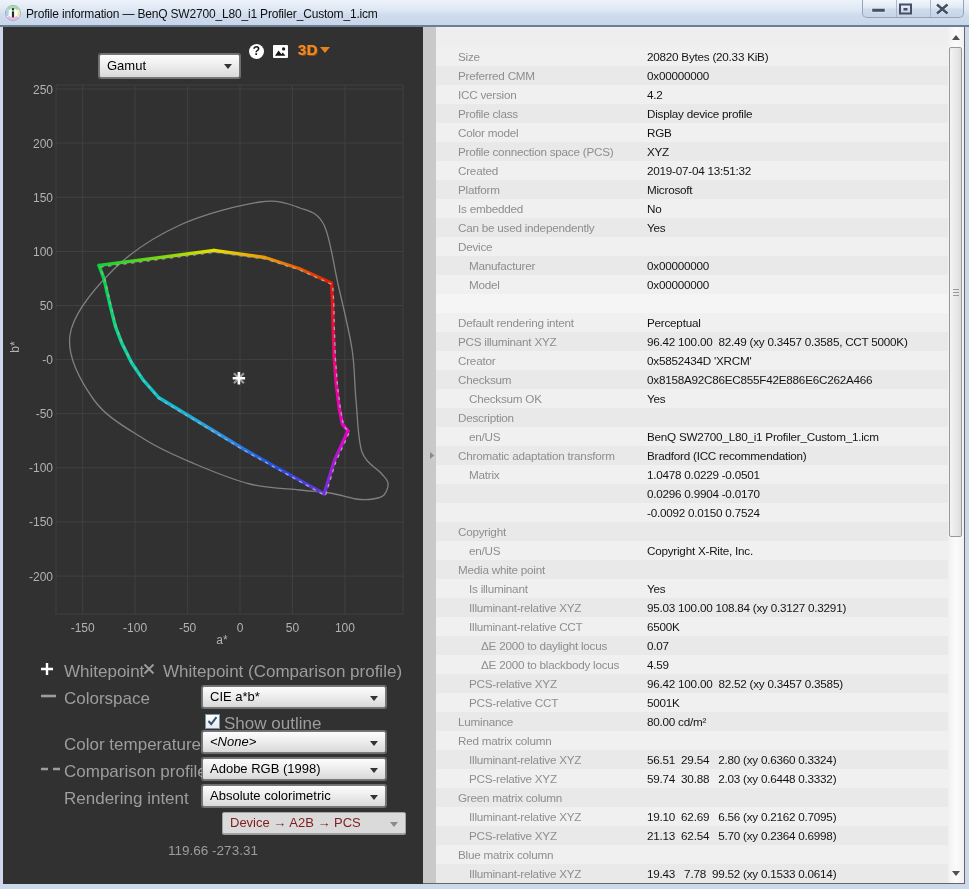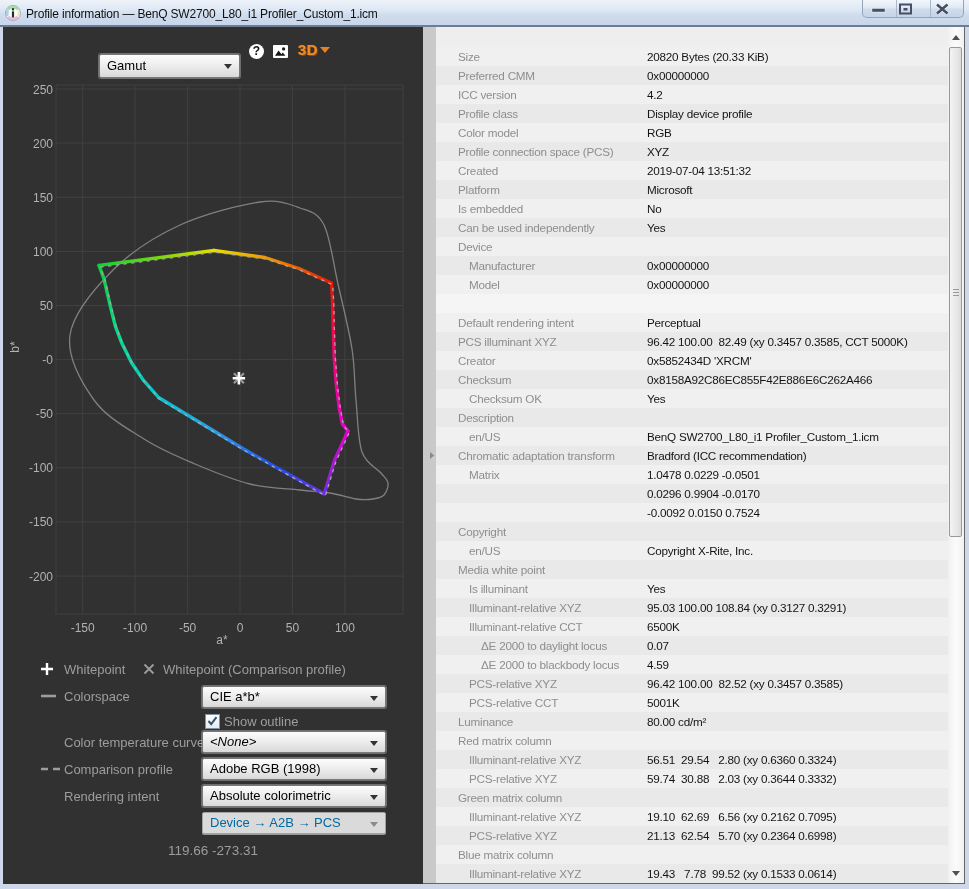--- a/index.html
+++ b/index.html
@@ -18,23 +18,23 @@
 .even{background:#f1f0f0;}
 .odd{background:#eae9e9;}
 #sbar{position:absolute;left:948px;top:27px;width:16px;height:856px;background:linear-gradient(90deg,#f0f0f0,#fbfbfb 45%,#f2f2f2);}
 #thumb{position:absolute;left:1px;top:20px;width:13px;height:490px;background:linear-gradient(90deg,#f4f4f4,#eaeaea 50%,#dcdcdc);border:1px solid #9a9a9a;border-radius:2px;}
 .grip{position:absolute;left:3px;width:6px;height:1px;background:#9a9a9a;}
 .sarrow{position:absolute;left:3.5px;width:0;height:0;border-left:4.5px solid transparent;border-right:4.5px solid transparent;}
 #edgeR{position:absolute;left:964px;top:27px;width:1px;height:857px;background:#666;}
 #edgeB{position:absolute;left:423px;top:883px;width:542px;height:1px;background:#666;}
 .combo{position:absolute;height:22px;background:linear-gradient(#fdfdfd,#ececec 50%,#d9d9d9);border:1px solid #787878;border-radius:2px;font-size:13px;color:#000;line-height:20px;padding-left:7px;box-shadow:0 0 0 1px rgba(255,255,255,0.3);}
 .combo .arr{position:absolute;right:7px;top:8.5px;width:0;height:0;border-left:4px solid transparent;border-right:4px solid transparent;border-top:5px solid #333;}
-.dcombo{background:#dadada;border:1px solid #a2a2a2;color:#0369a1;box-shadow:0 1px 0 rgba(255,255,255,0.5);}
+.dcombo{background:#dadada;border:1px solid #a2a2a2;color:#7f1d1d;box-shadow:0 1px 0 rgba(255,255,255,0.5);margin-left:20px;}
 .dcombo .arr{border-top-color:#8a8a8a;}
-.glabel{position:absolute;font-size:13px;color:#9d9d9d;white-space:nowrap;}
+.glabel{position:absolute;font-size:17px;color:#9d9d9d;white-space:nowrap;}
 .wbtn-group{position:absolute;left:862px;top:0;width:102px;height:18px;border:1px solid #96a4ba;border-top:none;border-radius:0 0 5px 5px;background:linear-gradient(#f3f7fc,#dfe8f3 45%,#cfdcec 55%,#c6d4e8);}
 .wdiv{position:absolute;top:0;width:1px;height:17px;background:#aab7cb;}
 </style></head><body>
 <div id="win">
   <div id="titlebar">
     <svg class="abs" style="left:4px;top:4px" width="18" height="18" viewBox="0 0 18 18">
       <circle cx="9" cy="9" r="7.6" fill="#fdfeff"></circle>
       <g fill="none" stroke-width="3" opacity="0.9">
         <path d="M 3.8 5.8 A 6.2 6.2 0 0 1 14.2 5.8" stroke="#9ade9c"></path>
         <path d="M 14.6 6.5 A 6.2 6.2 0 0 1 14.2 12.2" stroke="#ece9a2"></path>
@@ -212,21 +212,21 @@
 <div class="row even" style="top:552px"><span class="lab" style="left:33px">Is illuminant</span><span class="val">Yes</span></div>
 <div class="row odd" style="top:571px"><span class="lab" style="left:33px">Illuminant-relative XYZ</span><span class="val">95.03 100.00 108.84 (xy 0.3127 0.3291)</span></div>
 <div class="row even" style="top:590px"><span class="lab" style="left:33px">Illuminant-relative CCT</span><span class="val">6500K</span></div>
 <div class="row odd" style="top:609px"><span class="lab" style="left:45px">ΔE 2000 to daylight locus</span><span class="val">0.07</span></div>
 <div class="row even" style="top:628px"><span class="lab" style="left:45px">ΔE 2000 to blackbody locus</span><span class="val">4.59</span></div>
 <div class="row odd" style="top:647px"><span class="lab" style="left:33px">PCS-relative XYZ</span><span class="val">96.42 100.00  82.52 (xy 0.3457 0.3585)</span></div>
 <div class="row even" style="top:666px"><span class="lab" style="left:33px">PCS-relative CCT</span><span class="val">5001K</span></div>
 <div class="row odd" style="top:685px"><span class="lab" style="left:22px">Luminance</span><span class="val">80.00 cd/m²</span></div>
 <div class="row even" style="top:704px"><span class="lab" style="left:22px">Red matrix column</span></div>
 <div class="row odd" style="top:723px"><span class="lab" style="left:33px">Illuminant-relative XYZ</span><span class="val">56.51  29.54   2.80 (xy 0.6360 0.3324)</span></div>
-<div class="row even" style="top:742px"><span class="lab" style="left:33px">PCS-relative XYZ</span><span class="val">59.74  30.88   2.03 (xy 0.3644 0.3332)</span></div>
+<div class="row even" style="top:742px"><span class="lab" style="left:33px">PCS-relative XYZ</span><span class="val">59.74  30.88   2.03 (xy 0.6448 0.3332)</span></div>
 <div class="row odd" style="top:761px"><span class="lab" style="left:22px">Green matrix column</span></div>
 <div class="row even" style="top:780px"><span class="lab" style="left:33px">Illuminant-relative XYZ</span><span class="val">19.10  62.69   6.56 (xy 0.2162 0.7095)</span></div>
 <div class="row odd" style="top:799px"><span class="lab" style="left:33px">PCS-relative XYZ</span><span class="val">21.13  62.54   5.70 (xy 0.2364 0.6998)</span></div>
 <div class="row even" style="top:818px"><span class="lab" style="left:22px">Blue matrix column</span></div>
 <div class="row odd" style="top:837px"><span class="lab" style="left:33px">Illuminant-relative XYZ</span><span class="val">19.43   7.78  99.52 (xy 0.1533 0.0614)</span></div>
     </div>
   <div id="sbar">
     <div class="sarrow" style="top:8px;border-bottom:5px solid #505050;"></div>
     <div class="sarrow" style="top:844px;border-top:5px solid #505050;"></div>
     <div id="thumb">

